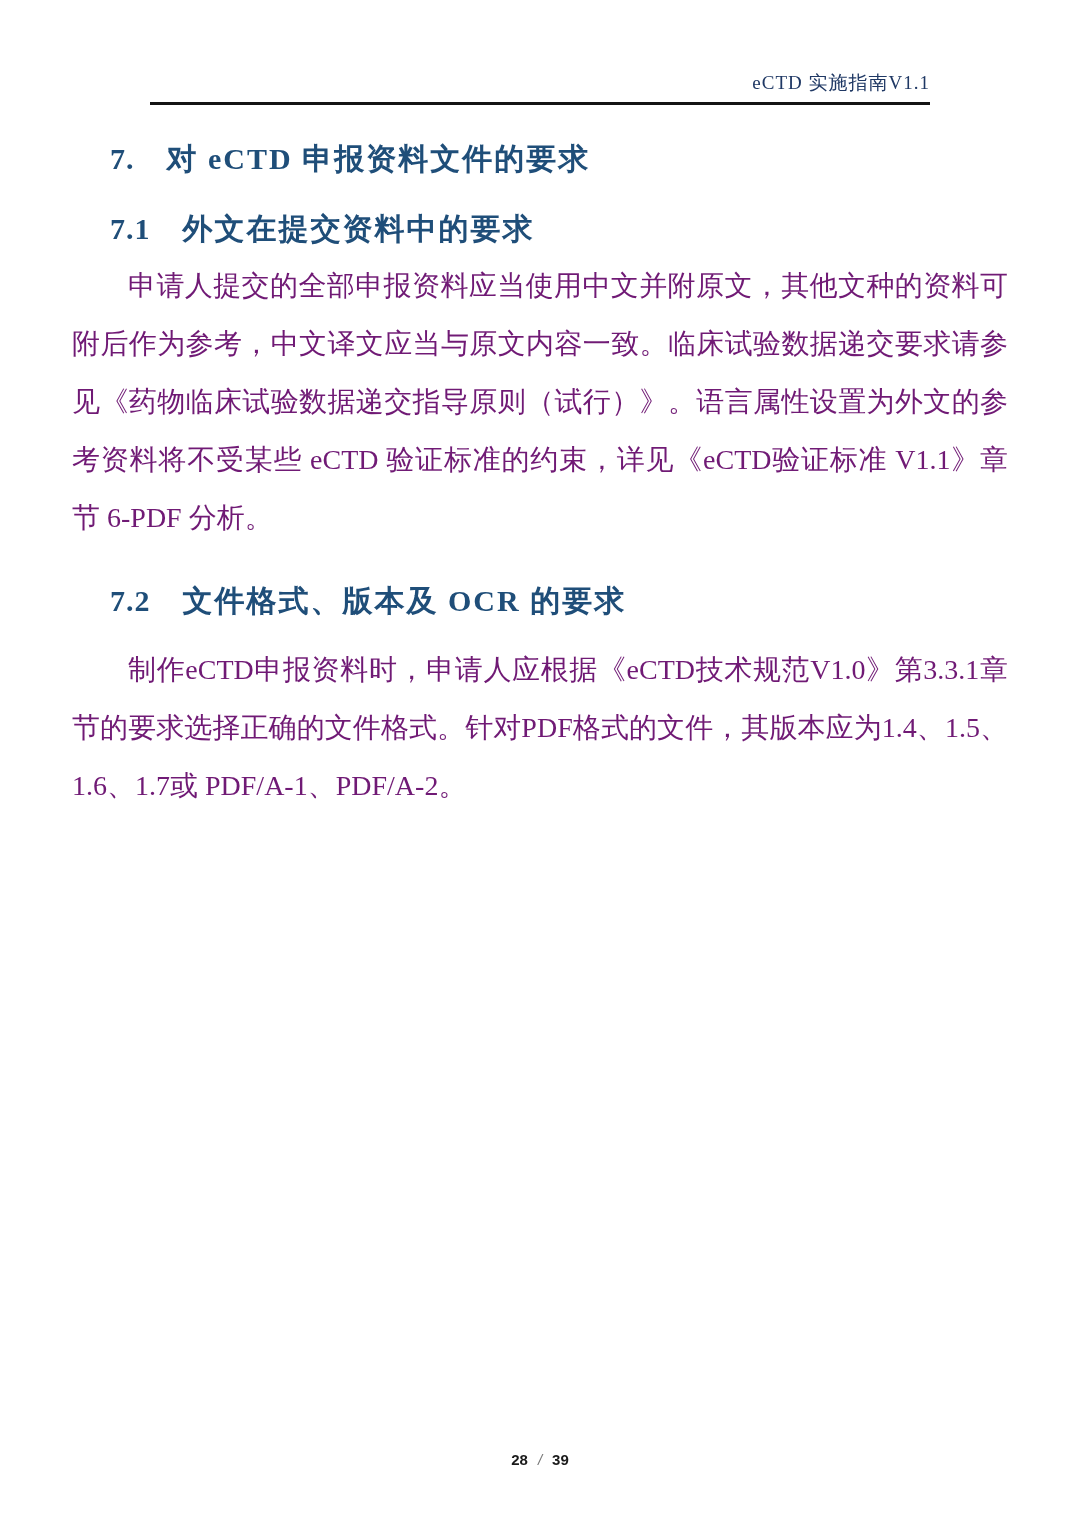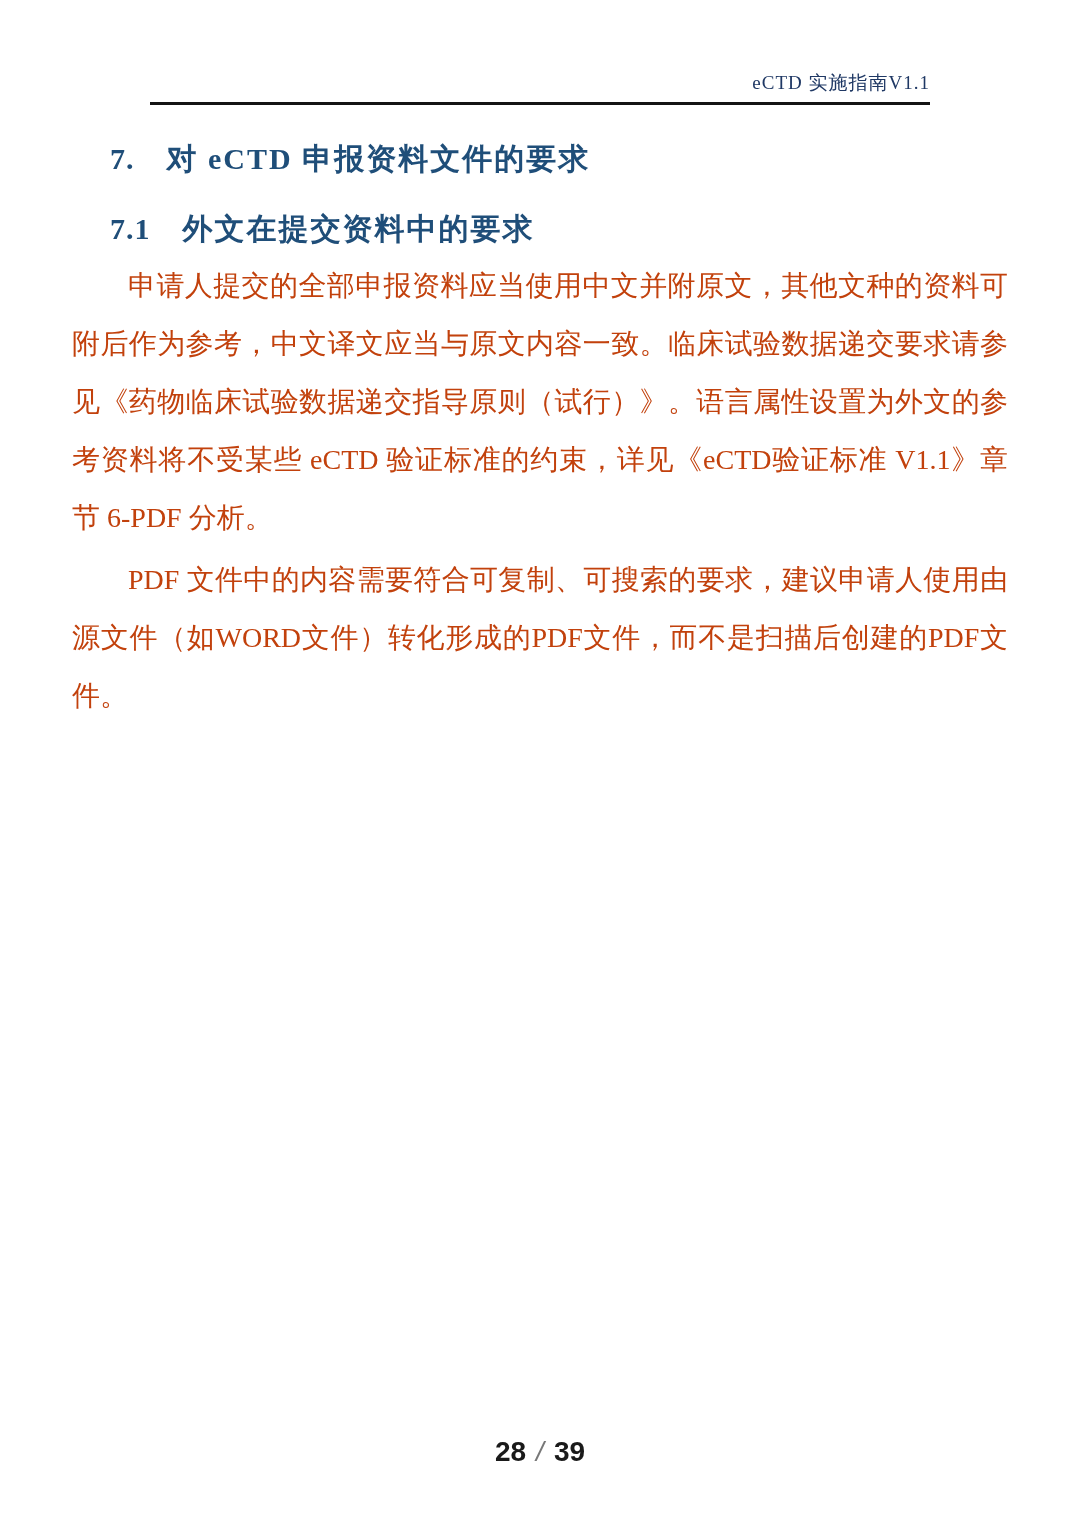--- a/index.html
+++ b/index.html
@@ -46,32 +46,32 @@
   .h71 { margin: 26px 0 6px 38px; }
   .h72 { margin: 32px 0 18px 38px; }
   .h-num { display: inline-block; margin-right: 32px; letter-spacing: 1px; }
 
   .body-para {
     font-size: 28px;
     line-height: 58px;
     text-align: justify;
     text-justify: inter-ideograph;
     text-indent: 2em;
-    color: #c2410c;
+    color: #701a75;
     margin: 0 0 4px 0;
   }
 
   
   .page-footer {
     position: absolute;
     left: 0; right: 0;
     bottom: 58px;
     text-align: center;
     font-family: "Liberation Sans", sans-serif;
-    font-size: 28px;
+    font-size: 15px;
     font-weight: bold;
     color: #1a1a1a;
   }
   .page-sep {
     font-weight: normal;
     font-style: italic;
     color: #777777;
     margin: 0 10px;
   }
 </style>
@@ -91,23 +91,26 @@
       <span class="h-num">7.</span><span class="h-title">对 eCTD 申报资料文件的要求</span>
     </h1>
 
     <h2 class="sec-heading h71">
       <span class="h-num">7.1</span><span class="h-title">外文在提交资料中的要求</span>
     </h2>
 
     <p class="body-para">申请人提交的全部申报资料应当使用中文并附原文，其他文种的资料可附后作为参考，中文译文应当与原文内容一致。临床试验数据递交要求请参见《药物临床试验数据递交指导原则（试行）》。语言属性设置为外文的参考资料将不受某些 eCTD 验证标准的约束，详见《eCTD验证标准 V1.1》章节 6-PDF 分析。</p>
 
 
+    <h2 class="sec-heading h72">
+      <span class="h-num">7.2</span><span class="h-title">文件格式、版本及 OCR 的要求</span>
+    </h2>
 
+    <p class="body-para">制作eCTD申报资料时，申请人应根据《eCTD技术规范V1.0》第3.3.1章节的要求选择正确的文件格式。针对PDF格式的文件，其版本应为1.4、1.5、1.6、1.7或 PDF/A-1、PDF/A-2。</p>
 
-    <p class="body-para">PDF 文件中的内容需要符合可复制、可搜索的要求，建议申请人使用由源文件（如WORD文件）转化形成的PDF文件，而不是扫描后创建的PDF文件。</p>
 
 
   </main>
 
   <footer class="page-footer">
     <span class="page-num">28</span><span class="page-sep">/</span><span class="page-num">39</span>
   </footer>
 
 </div>
 

